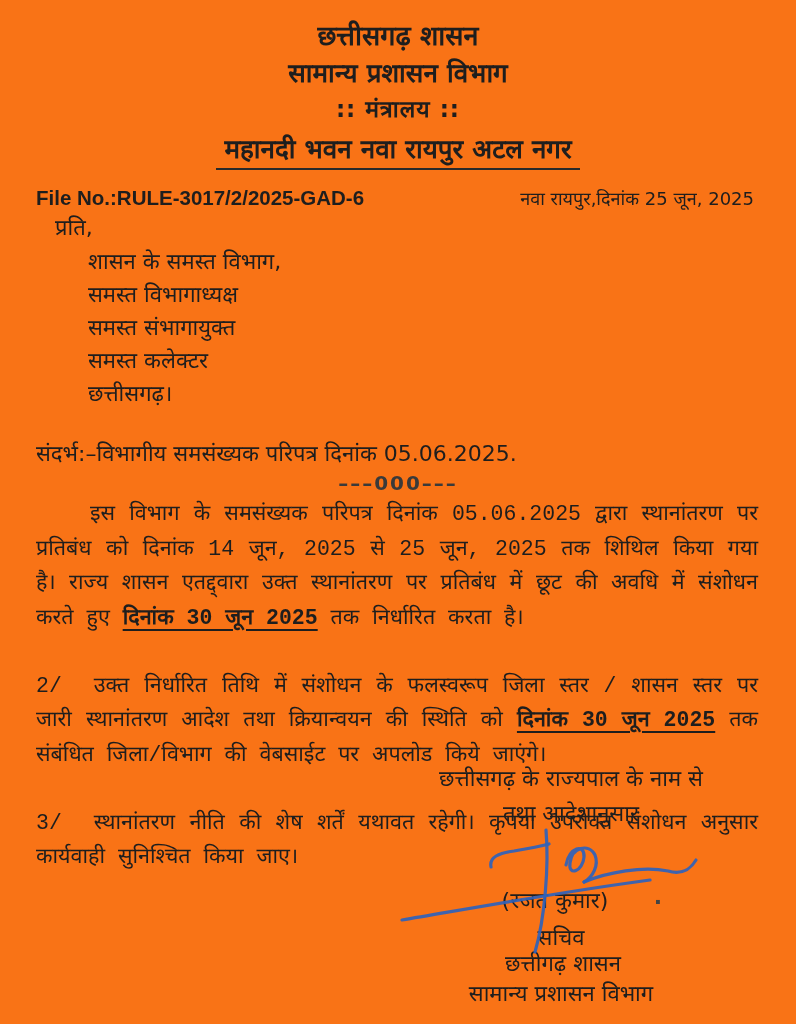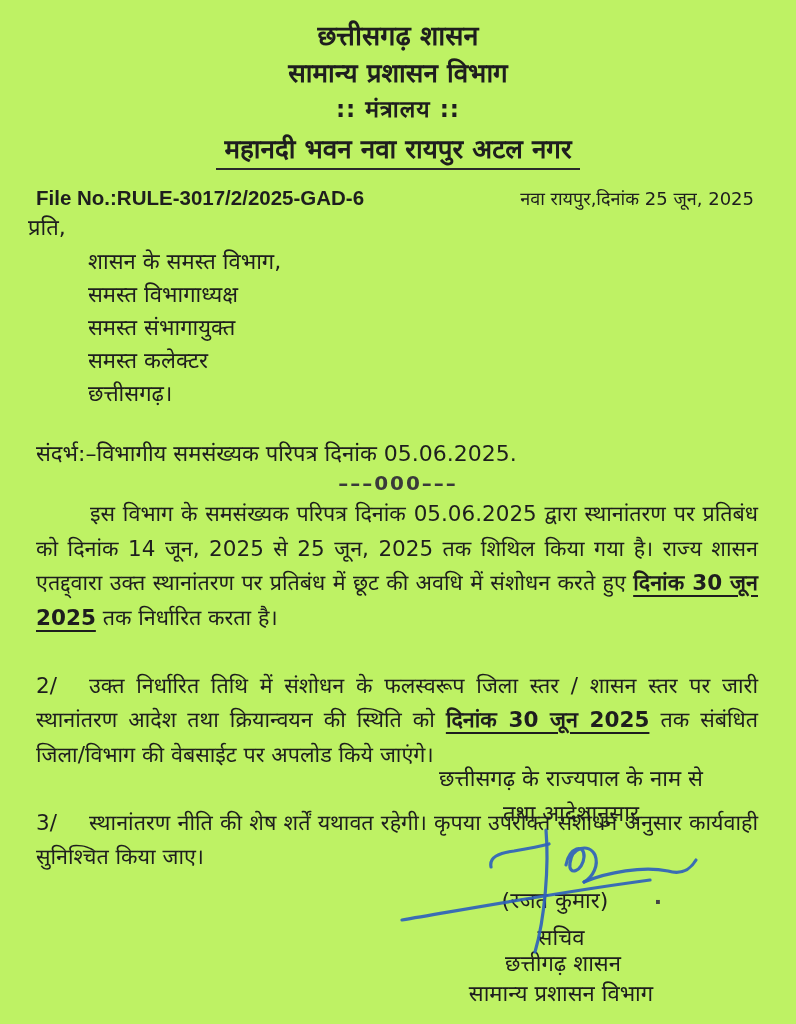--- a/index.html
+++ b/index.html
@@ -1,44 +1,44 @@
 <!DOCTYPE html>
 <html><head>
 <meta charset="utf-8">
 <style>
   html,body { margin:0; padding:0; background:#e9e9e9; }
   .page {
     position:relative; width:796px; height:1024px; margin:0 auto;
-    background:#bef264; overflow:hidden;
+    background:#f97316; overflow:hidden;
     color:#1e1e1e;
     font-family:"DejaVu Sans", sans-serif;
   }
   
   .letterhead { text-align:center; padding-top:20px; line-height:1.2; }
   .lh1 { font-size:27px; font-weight:600; }
   .lh2 { font-size:26px; font-weight:600; margin-top:6px; }
   .lh3 { font-size:23px; font-weight:600; margin-top:6px; letter-spacing:1px; }
   .lh4wrap { margin-top:11px; }
   .lh4 { display:inline-block; font-size:26px; font-weight:600;
          border-bottom:2px solid #2a2a2a; padding:0 8px 3px; }
   
   .meta-row { display:flex; justify-content:space-between; align-items:baseline;
               margin:16px 42px 0 36px; }
   .file-no { font-family:Liberation Sans, sans-serif; font-weight:700; font-size:20.5px; }
   .place-date { font-size:18px; }
   
-  .salutation { margin:1px 0 0 28px; font-size:22px; }
+  .salutation { margin:1px 0 0 55px; font-size:22px; }
   .recipients { list-style:none; margin:4px 0 0 88px; padding:0;
                 font-size:22px; line-height:1.5; }
   
   .subject   { margin:24px 36px 0; font-size:22px; }
   .reference { margin:27px 36px 0; font-size:22px; }
   .divider   { text-align:center; font-size:20px; margin-top:4px; letter-spacing:2px; color:#3a3a3a;font-weight:bold; }
   
-  .para { margin:0 38px 0 36px; text-align:justify; font-size:21.5px; line-height:1.6; }
+  .para { margin:0 38px 0 36px; text-align:justify; font-size:21.5px; line-height:1.6;font-family:Liberation Mono, monospace; }
   .para-1 { margin-top:2px; text-indent:54px; }
   .para-2, .para-3 { margin-top:34px; }
   .pnum { margin-right:32px; }
   .hl { font-weight:700; text-decoration:underline; text-underline-offset:5px;
         text-decoration-thickness:2px; }
   
   .abs { position:absolute; text-align:center; font-size:22px; }
   .signoff-1 { left:418px; top:762px; width:306px; }
   .signoff-2 { left:418px; top:797px; width:306px; }
   .sig-name  { left:428px; top:884px; width:254px; }

